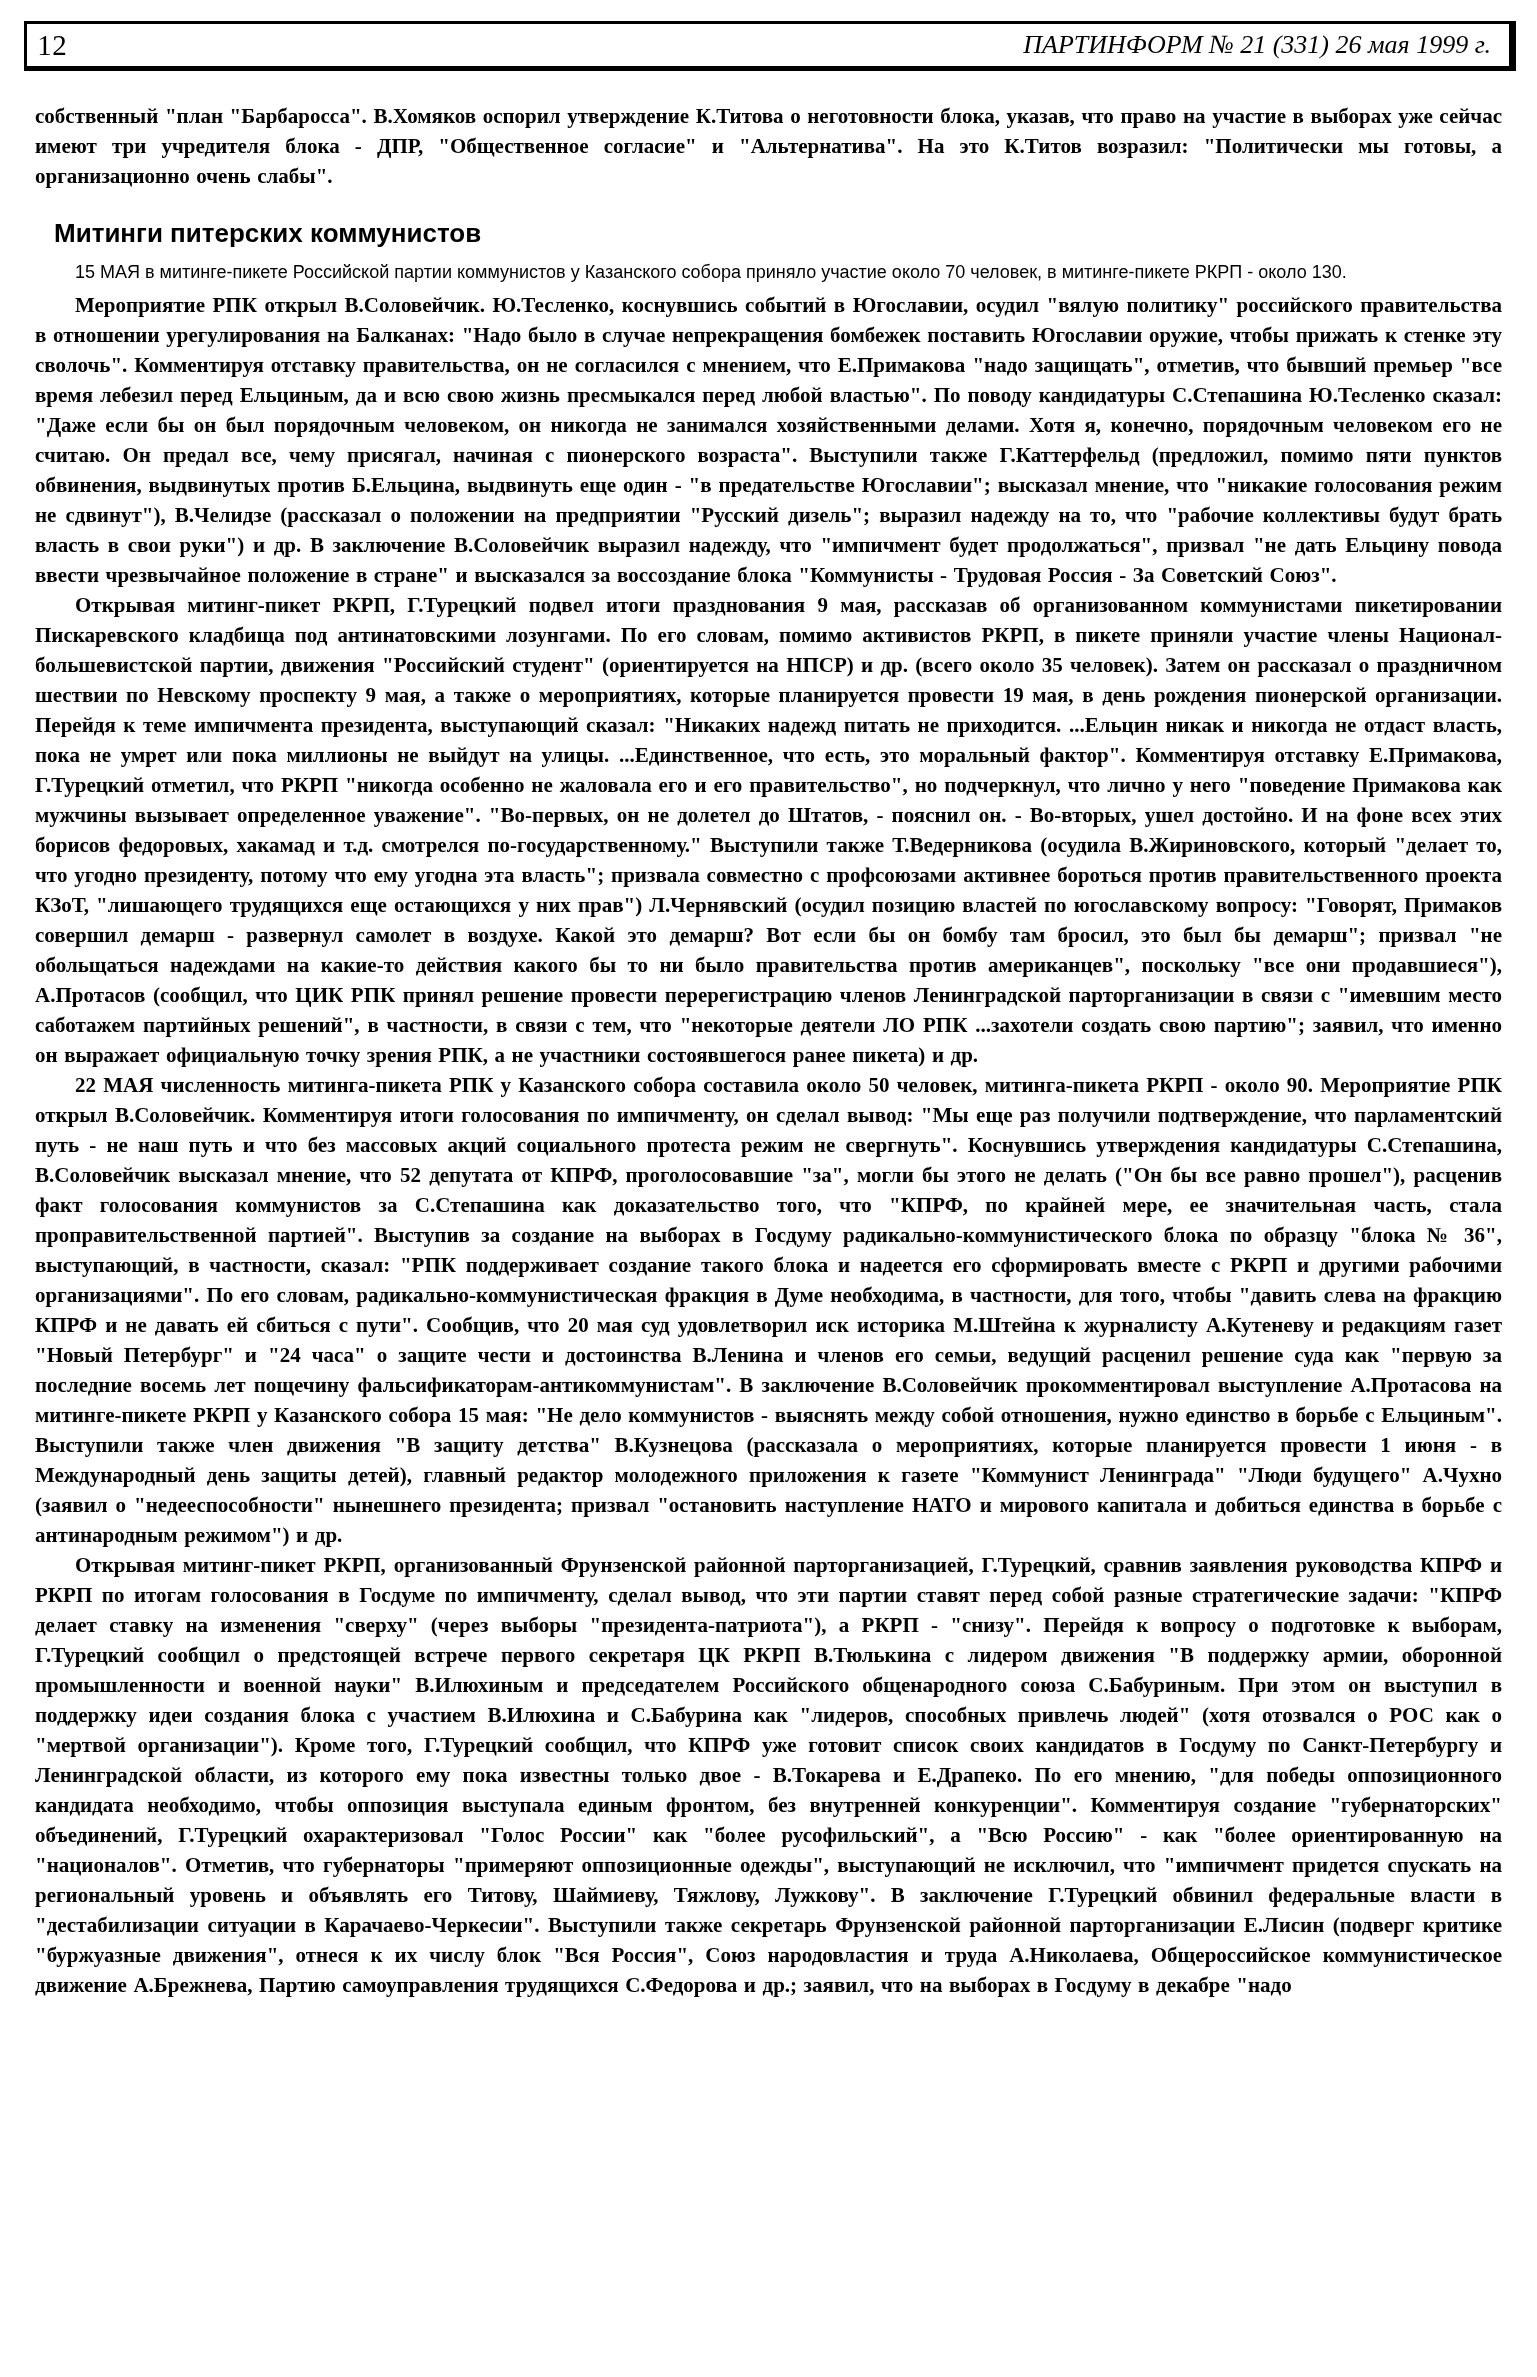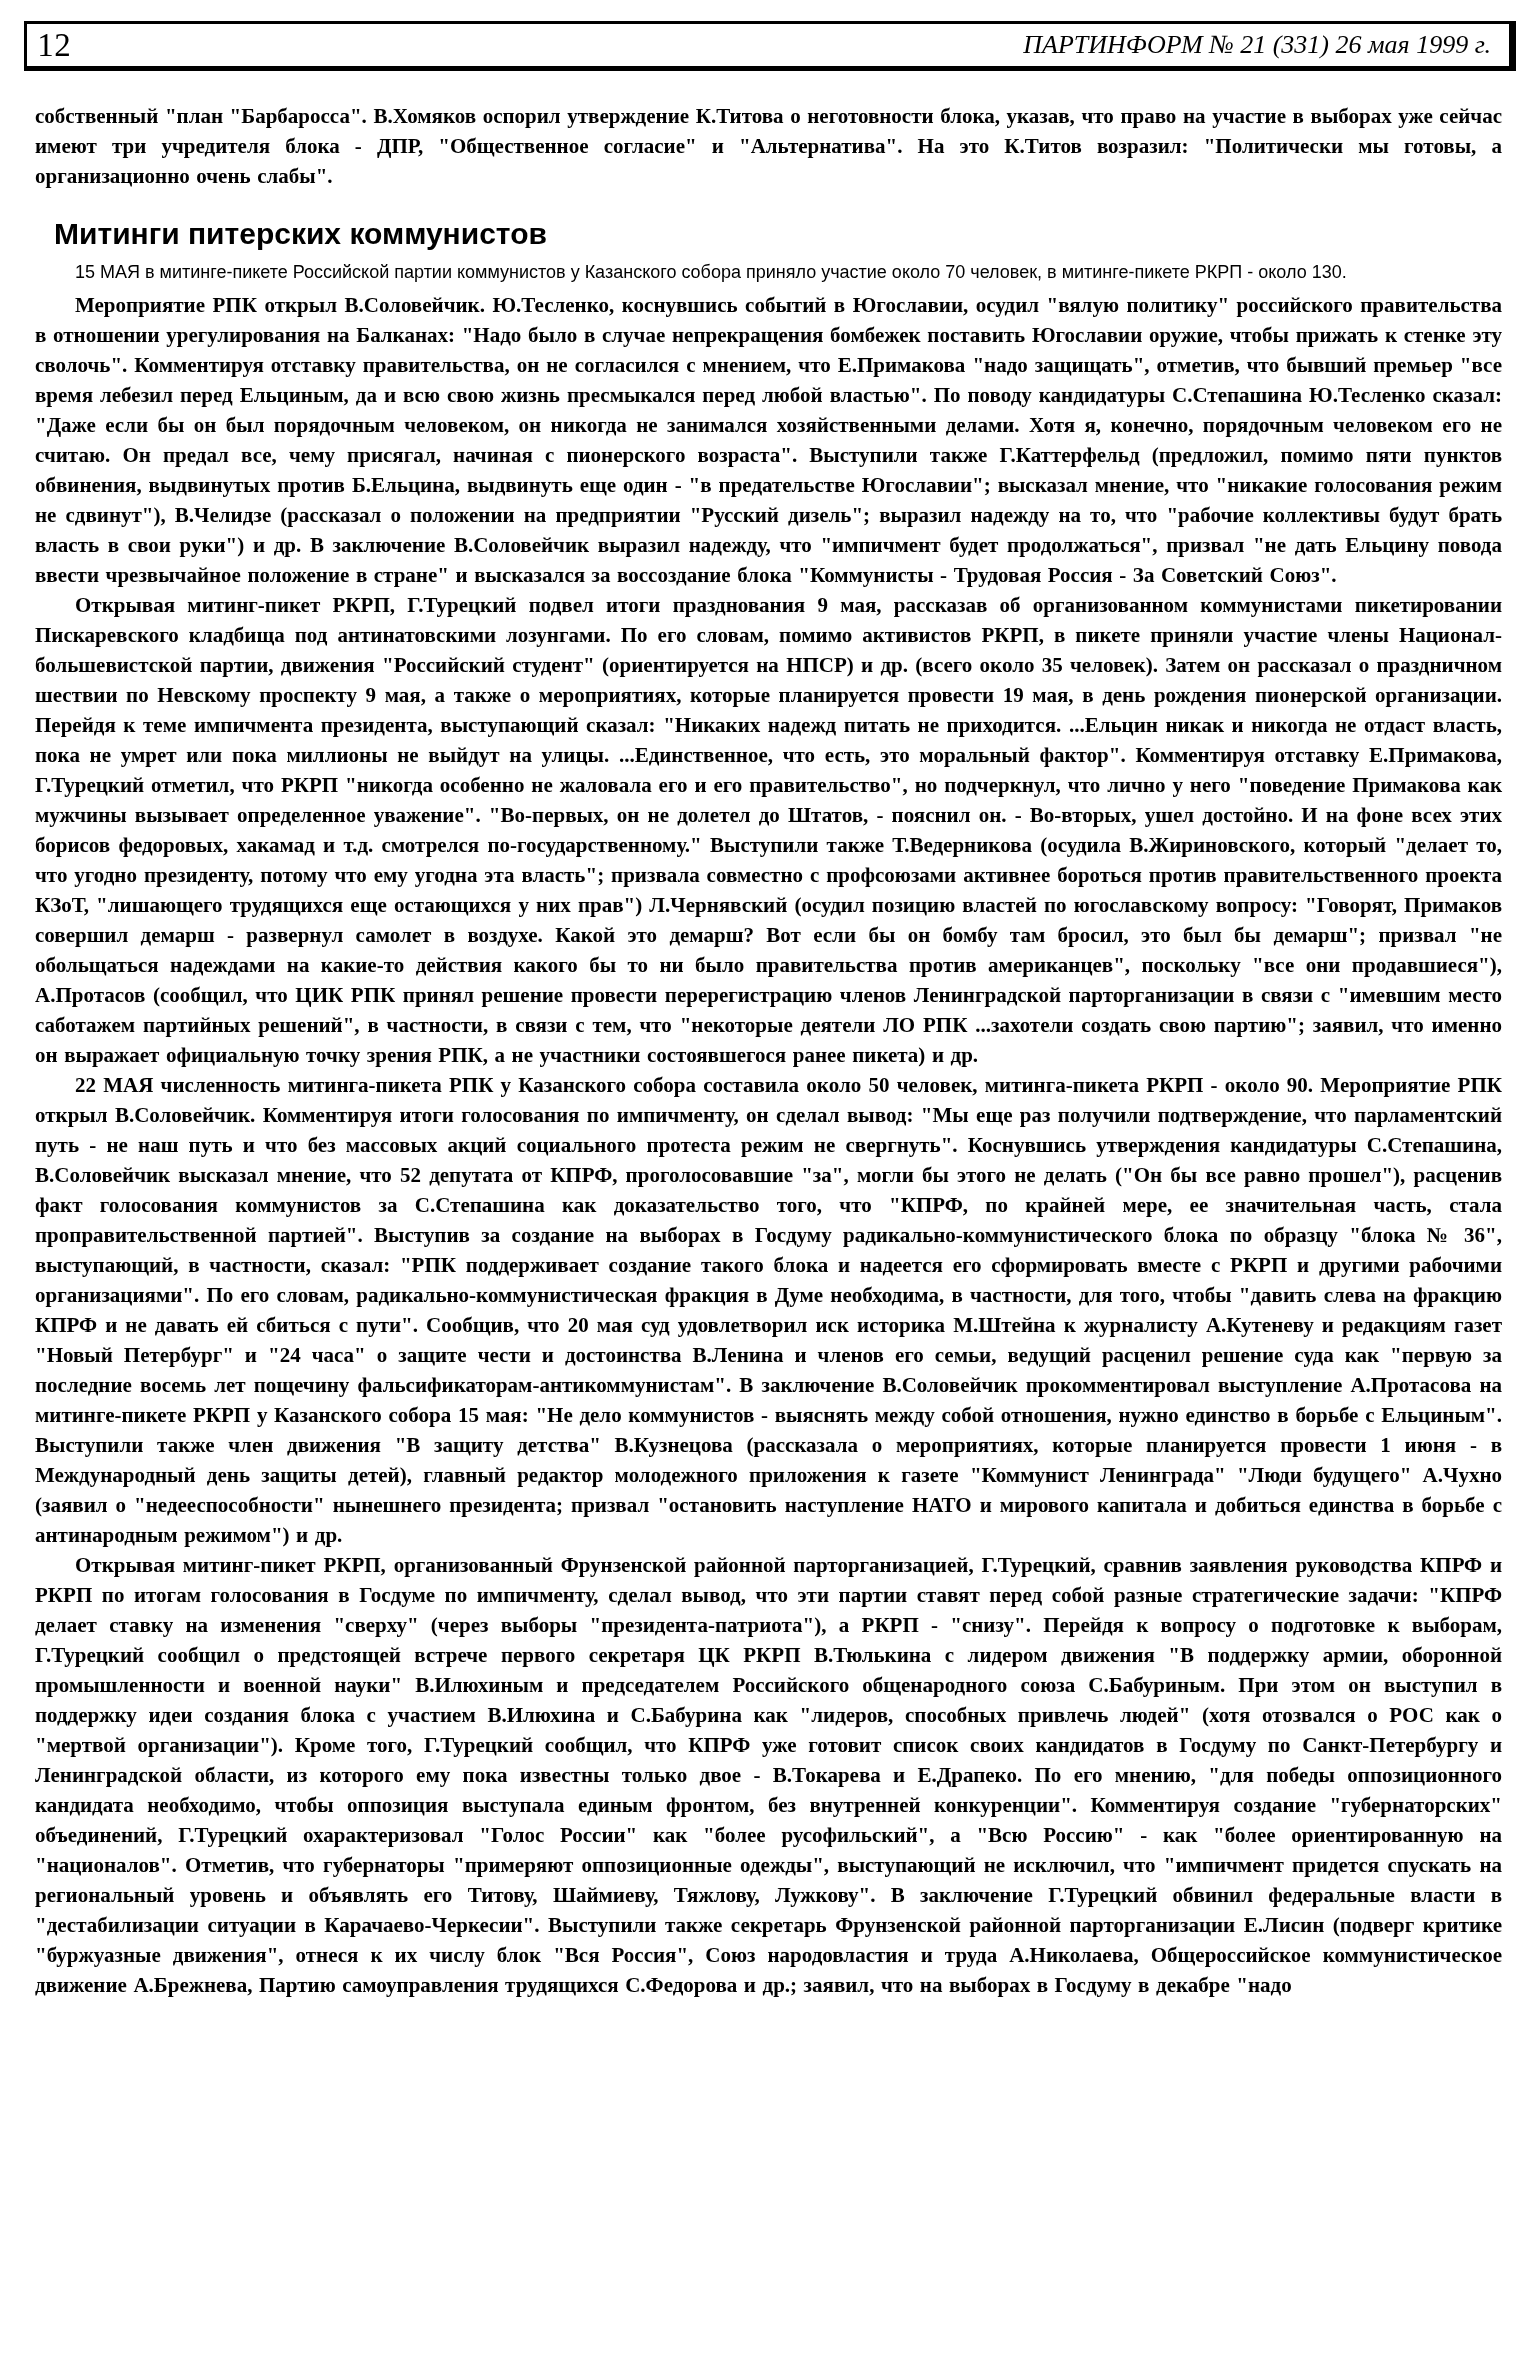--- a/index.html
+++ b/index.html
@@ -21,21 +21,21 @@
     border: 3.2px solid #000;
     border-right-width: 7px;
     border-bottom-width: 5.8px;
     display: flex;
     justify-content: space-between;
     align-items: center;
     padding: 0 18px 0 10.2px;
     background: #fff;
   }
   .page-number {
-    font-size: 33px;
+    font-size: 29px;
     font-weight: normal;
     letter-spacing: 0.6px;
   }
   .header-title {
     font-size: 26px;
     font-style: italic;
     white-space: nowrap;
   }
   .content {
     padding: 29.5px 35px 0 35px;
@@ -46,21 +46,21 @@
     line-height: 30px;
     text-align: justify;
     text-indent: 40px;
     margin: 0;
     word-spacing: 1.3px;
   }
   .para.no-indent { text-indent: 0; }
   .section-heading {
     font-family: "Liberation Sans", sans-serif;
     font-weight: bold;
-    font-size: 30px;
+    font-size: 26px;
     line-height: 33px;
     margin: 26px 0 6.4px 0;
     padding-left: 19px;
     text-align: left;
   }
   .lead {
     font-family: "Liberation Sans", sans-serif;
     font-weight: normal;
     font-size: 18px;
     line-height: 32px;

